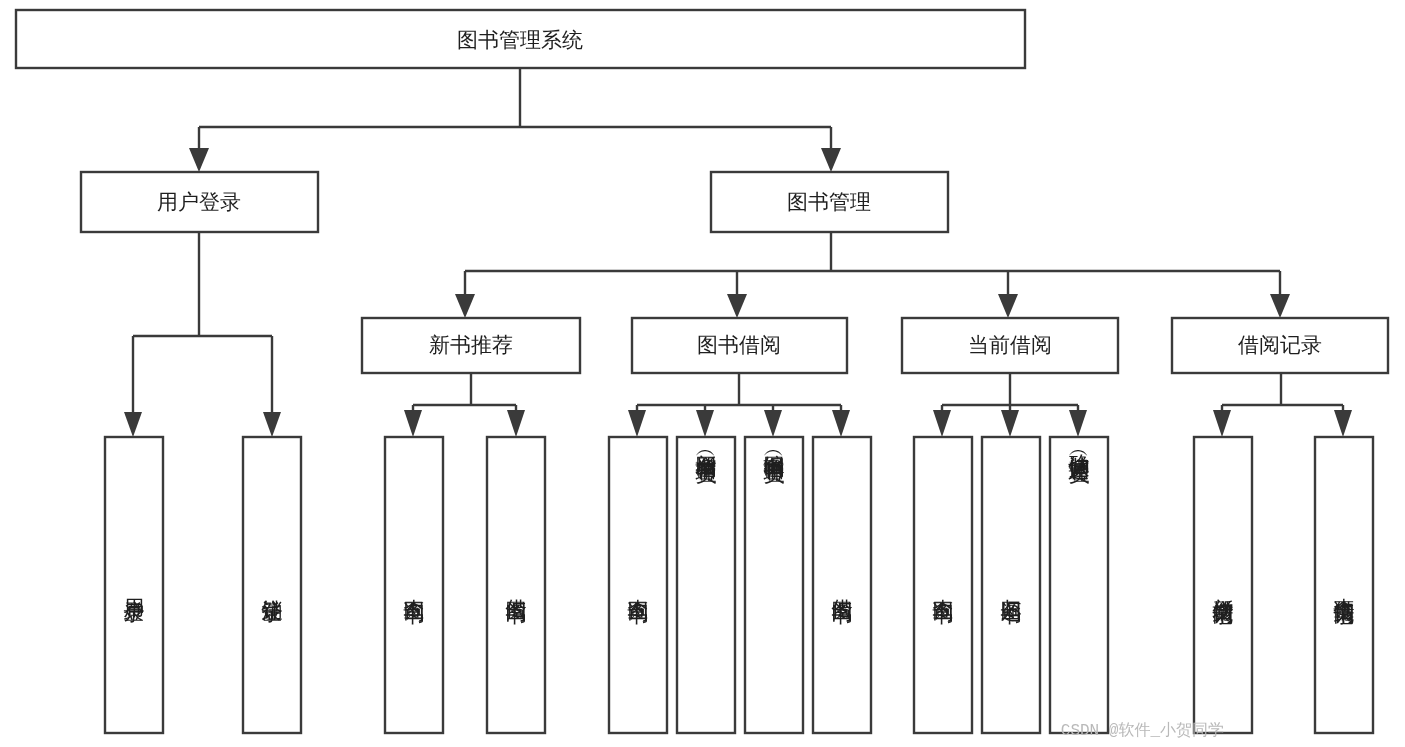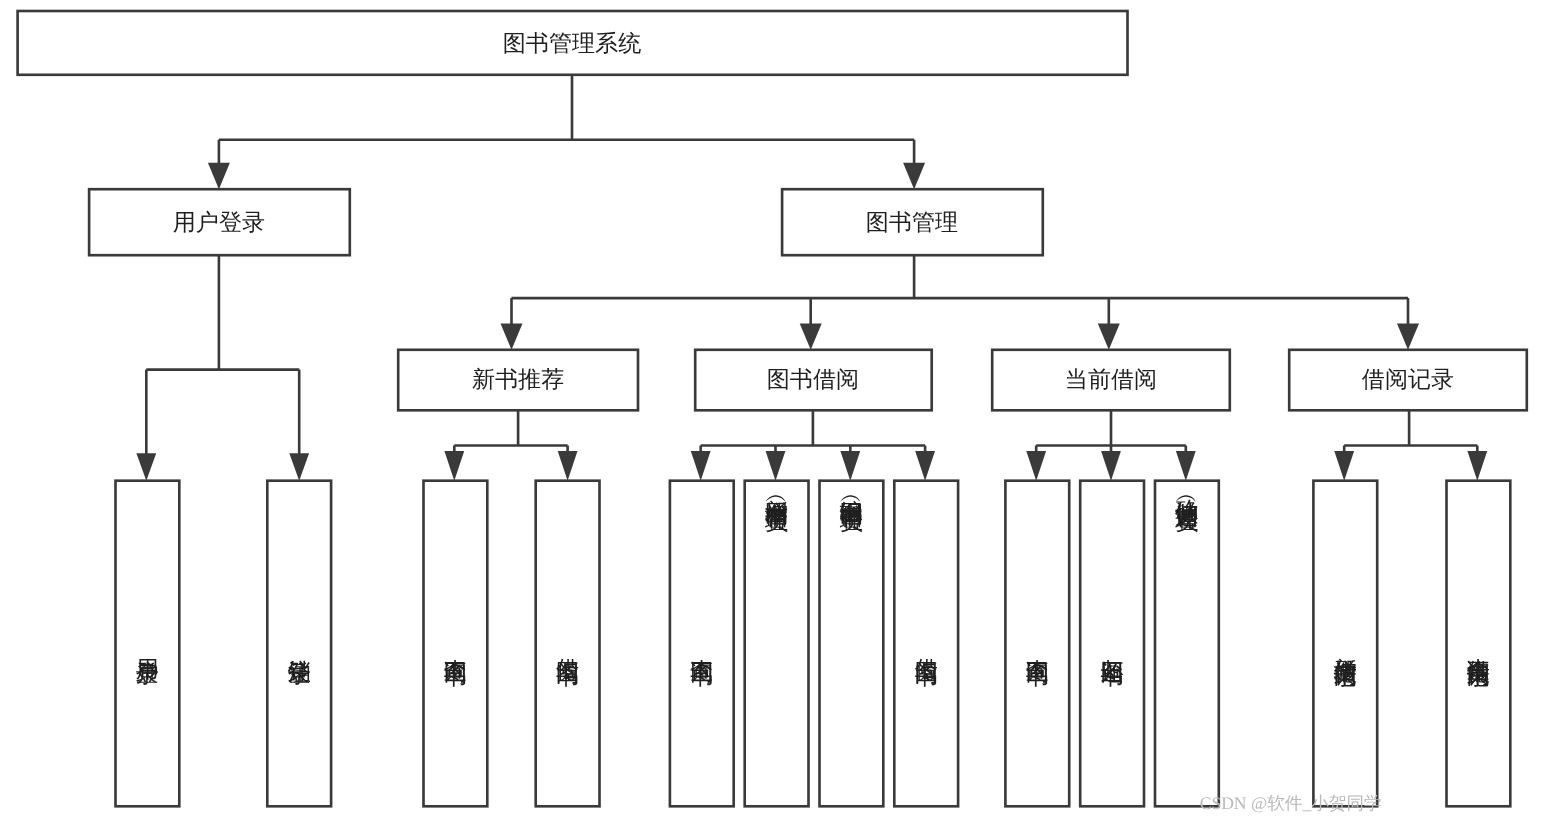--- a/index.html
+++ b/index.html
@@ -12,21 +12,20 @@
     width: 1405px;
     height: 747px;
     font-family: "DejaVu Sans", "Liberation Sans", sans-serif;
     overflow: hidden;
   }
   #diagram-root {
     position: relative;
     width: 1232px;
     height: 747px;
     background: #ffffff;
-    padding-left: 32px;
   }
   svg#diagram-svg {
     position: absolute;
     left: 0;
     top: 0;
     width: 1405px;
     height: 747px;
     display: block;
   }
   .node-box {
@@ -65,21 +64,21 @@
     font-size: 21px;
     line-height: 1.05;
     color: #1f1f1f;
     letter-spacing: 1.5px;
     white-space: nowrap;
   }
   .watermark {
     position: absolute;
     right: 8px;
     bottom: 6px;
-    font-family: Liberation Serif, serif;
+    font-family: Liberation Mono, monospace;
     font-size: 16px;
     color: #b9b9b9;
     white-space: nowrap;
     pointer-events: none;
   }
 </style>
 </head>
 <body>
 
 <div id="diagram-root">

